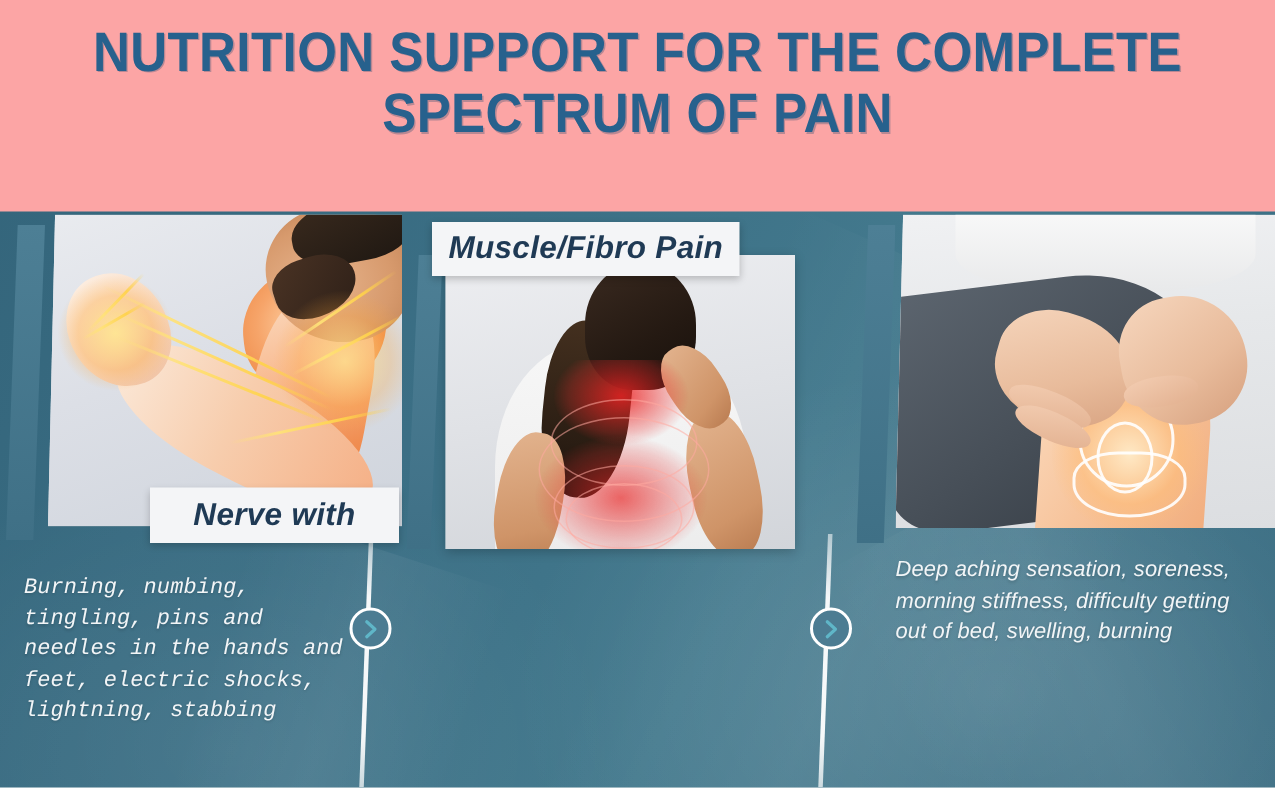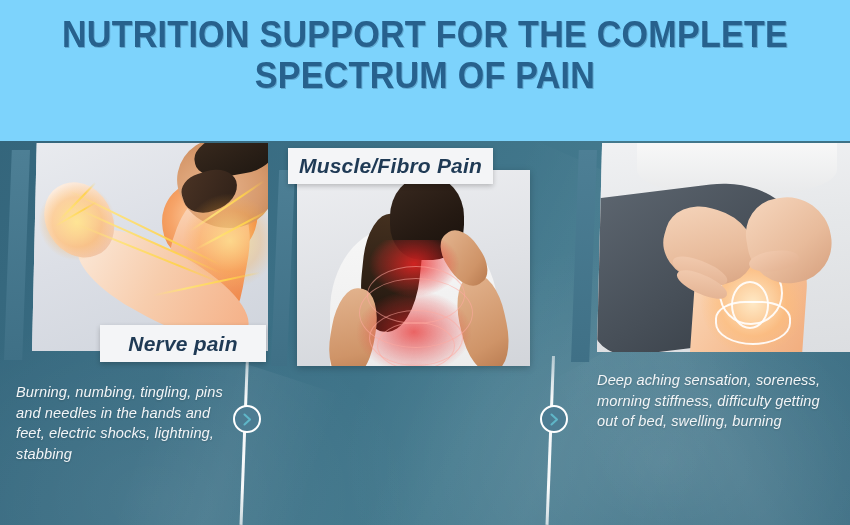--- a/index.html
+++ b/index.html
@@ -36,21 +36,21 @@
   .bg-streak.s1 { left: 430px; top: 180px; width: 300px; height: 420px; transform: rotate(24deg); }
   .bg-streak.s2 { left: 620px; top: 300px; width: 260px; height: 380px; transform: rotate(-28deg); }
   .bg-streak.s3 { left: 120px; top: 360px; width: 180px; height: 300px; transform: rotate(18deg); }
 
   
   .header {
     position: absolute;
     left: 0; top: 0;
     width: 850px;
     height: 141px;
-    background: #7dd3fc;
+    background: #fca5a5;
     z-index: 5;
   }
   .header-title {
     position: absolute;
     left: 0; top: 14px;
     width: 850px;
     text-align: center;
     color: #27618d;
     font-family: "Liberation Sans", sans-serif;
     font-weight: bold;
@@ -318,24 +318,24 @@
       <div class="nerve-line" style="left:40px; top:110px; width:156px; transform:rotate(22deg);"></div>
       <div class="nerve-line" style="left:150px; top:62px; width:90px; transform:rotate(-34deg);"></div>
       <div class="nerve-line" style="left:158px; top:86px; width:84px; transform:rotate(-28deg);"></div>
       <div class="nerve-line" style="left:18px; top:58px; width:54px; transform:rotate(-46deg);"></div>
       <div class="nerve-line" style="left:20px; top:70px; width:48px; transform:rotate(-30deg);"></div>
       <div class="nerve-line" style="left:120px; top:140px; width:110px; transform:rotate(-12deg);"></div>
     </div>
   </div>
 
   <div class="pain-label" style="left:100px; top:325px; width:166px; height:37px;">
-    <span>Nerve pain</span>
-  </div>
-
-  <div class="desc" style="left:16px; top:382px; width:214px;">
+    <span>Nerve with</span>
+  </div>
+
+  <div class="desc" style="left:16px; top:382px; width:214px;font-family:Liberation Mono, monospace;">
     <span>Burning, numbing, tingling, pins and needles in the hands and feet, electric shocks, lightning, stabbing</span>
   </div>
 
   <div class="pain-label" style="left:288px; top:148px; width:205px; height:36px;">
     <span>Muscle/Fibro Pain</span>
   </div>
 
   <div class="accent-bar" style="left:271px; top:170px; width:24px; height:196px; clip-path: polygon(34% 0, 100% 0, 66% 100%, 0 100%);"></div>
 
   <div class="card-photo" style="left:297px; top:170px; width:233px; height:196px;">

